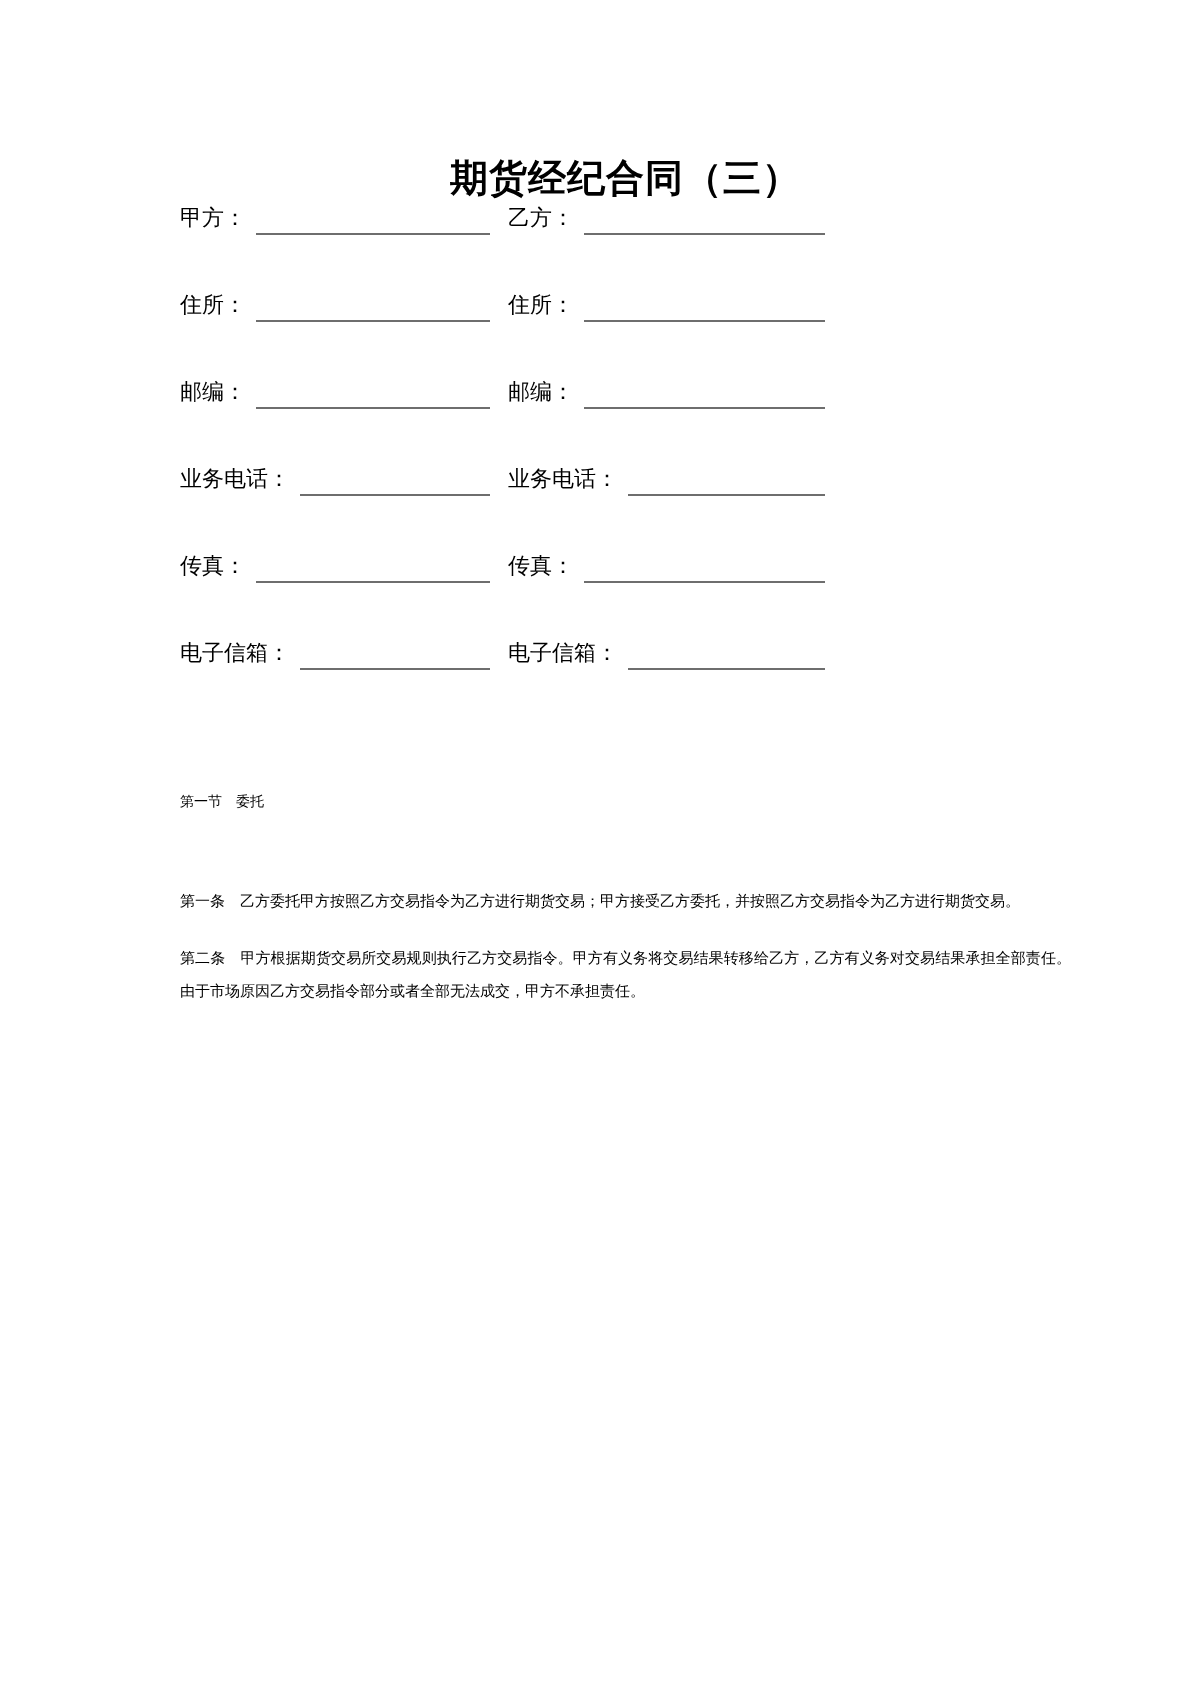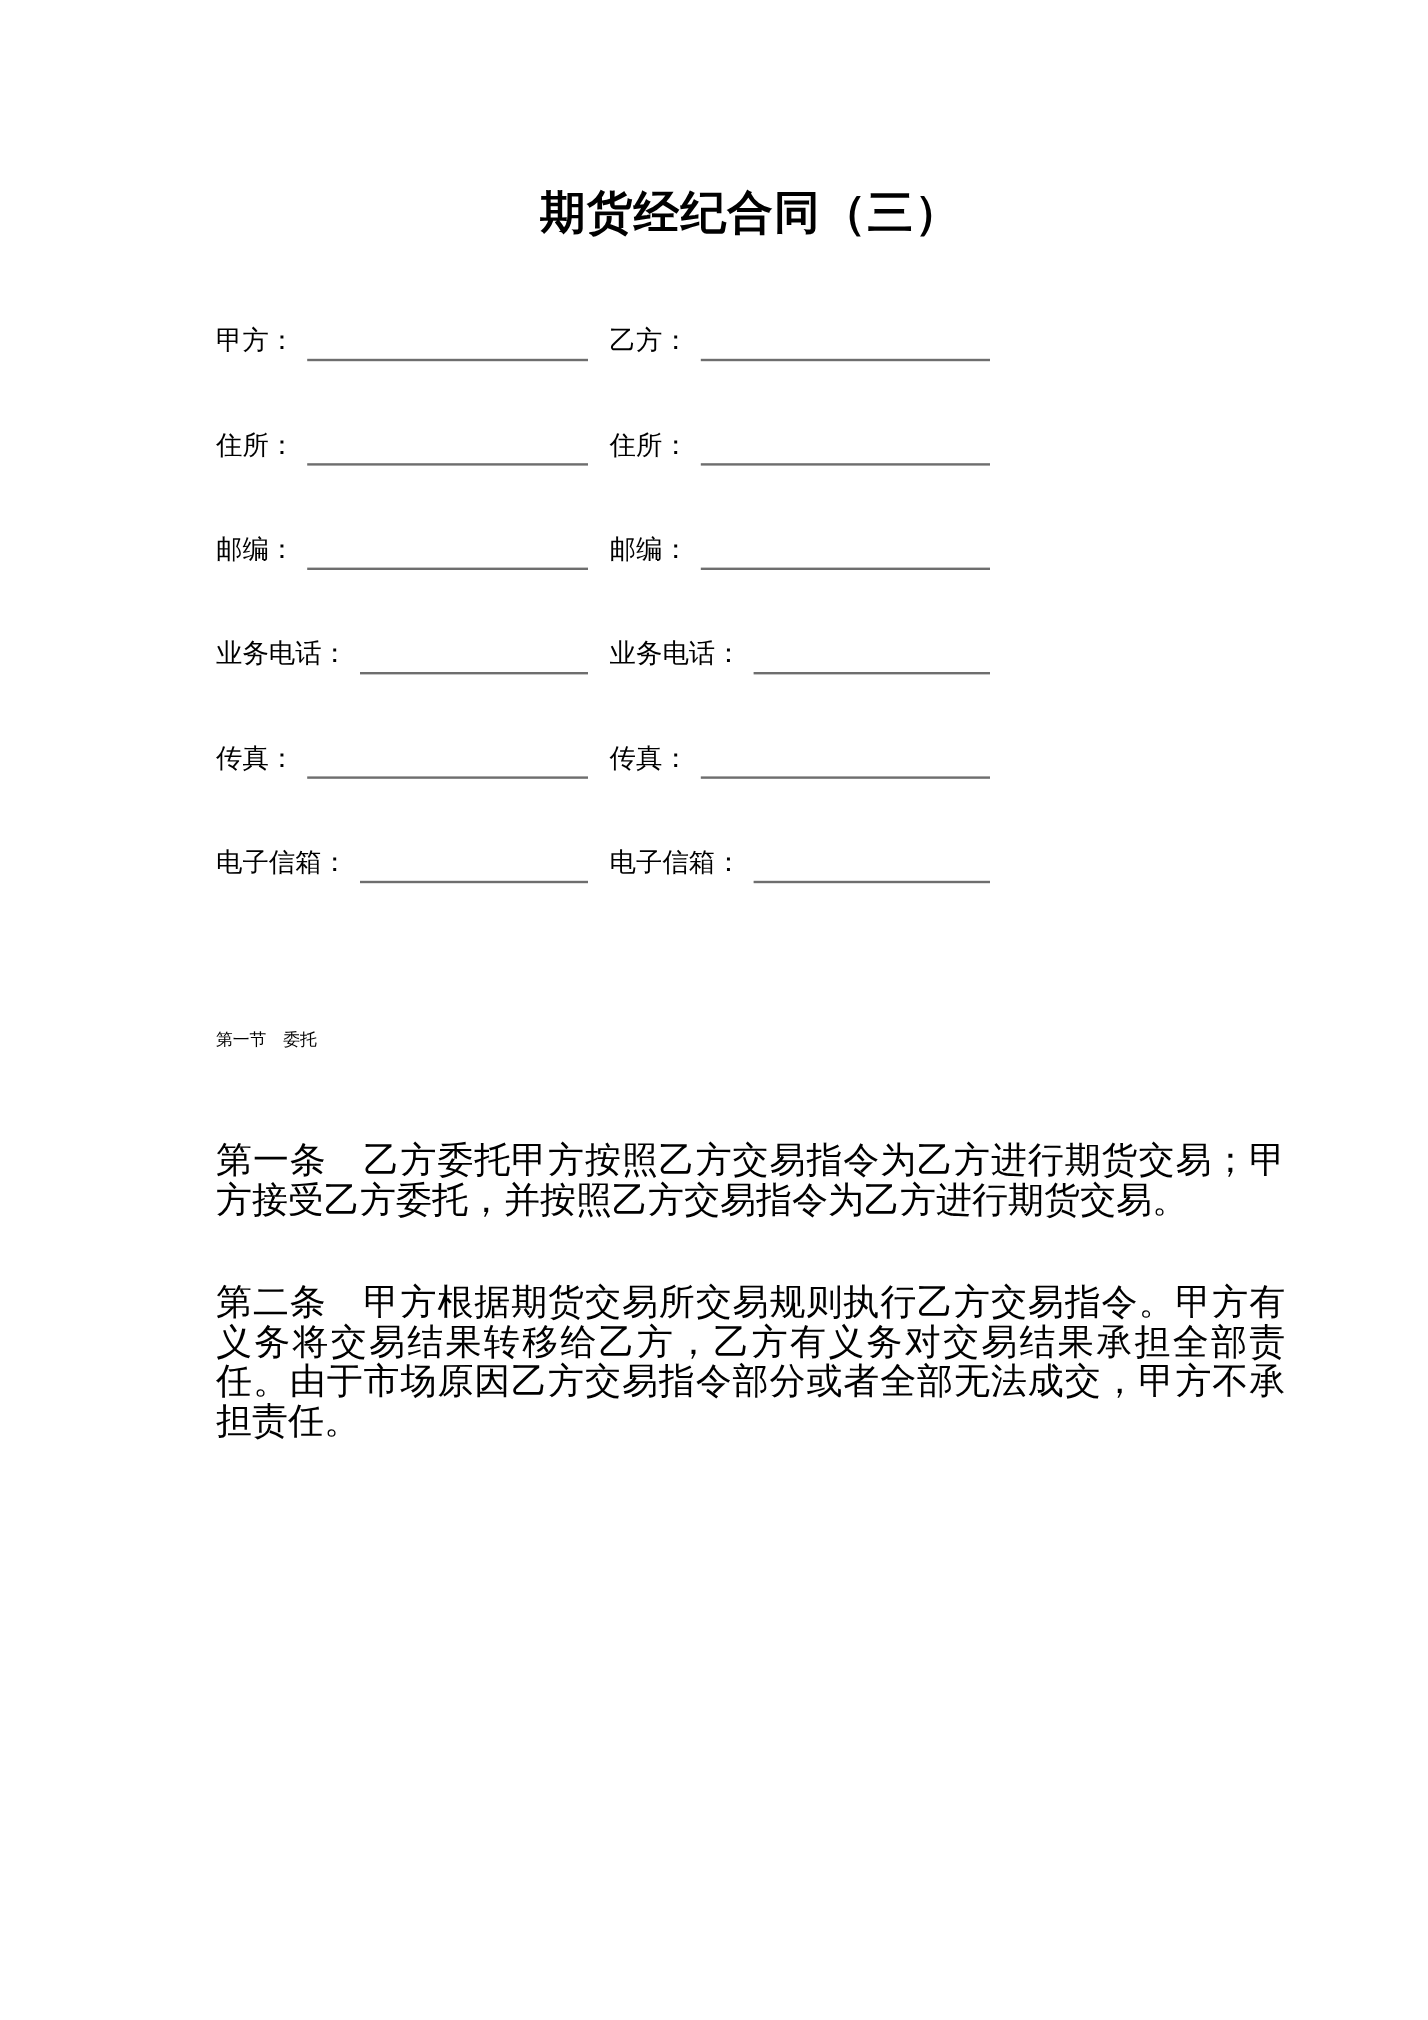--- a/index.html
+++ b/index.html
@@ -27,21 +27,20 @@
     margin: 0;
     padding-top: 152px;
     font-size: 38px;
     line-height: 52px;
     font-weight: bold;
     text-align: center;
     letter-spacing: 1px;
     white-space: nowrap;
   }
   .form {
-    margin-top: 66px;
   }
   .form-row {
     display: flex;
     height: 27px;
     margin-bottom: 60px;
     font-size: 22px;
     line-height: 27px;
   }
   .form-row:last-child { margin-bottom: 0; }
   .cell {
@@ -66,26 +65,26 @@
     text-align: justify;
   }
   .section-heading {
     margin: 119px 0 0 0;
     font-size: 14px;
     line-height: 33px;
     white-space: nowrap;
   }
   .article {
     margin: 67px 0 0 0;
-    font-size: 30px;
+    font-size: 15px;
     line-height: 33px;
     text-align: justify;
   }
   .article-2 {
-    margin-top: 52px;
+    margin-top: 24px;
   }
 </style>
 </head>
 <body>
 
 <div class="page">
 
   <h1 class="title">期货经纪合同（三）</h1>
 
   <div class="form">

